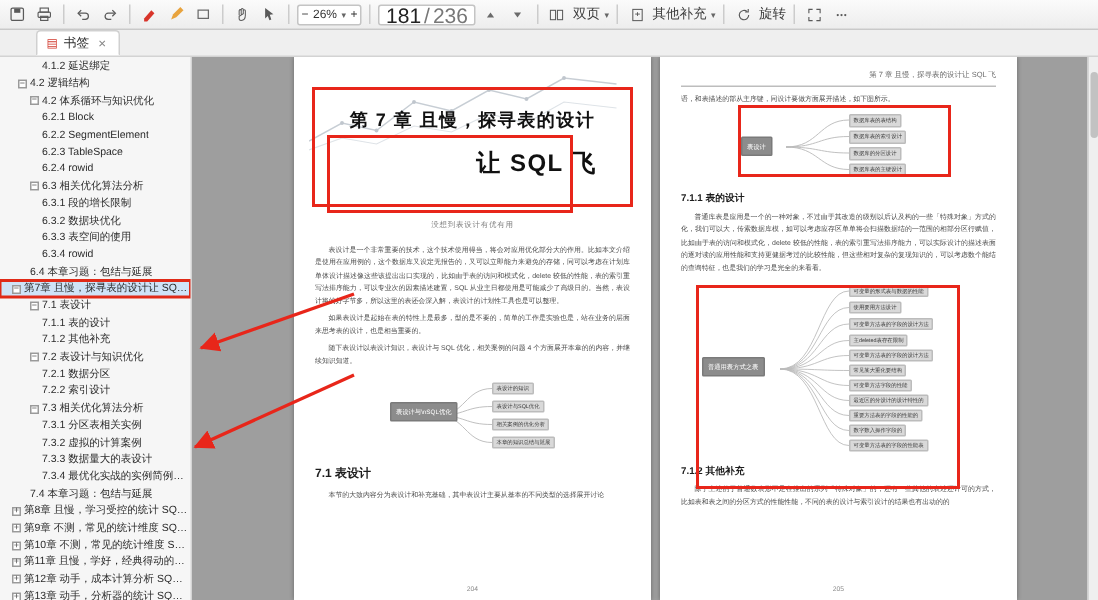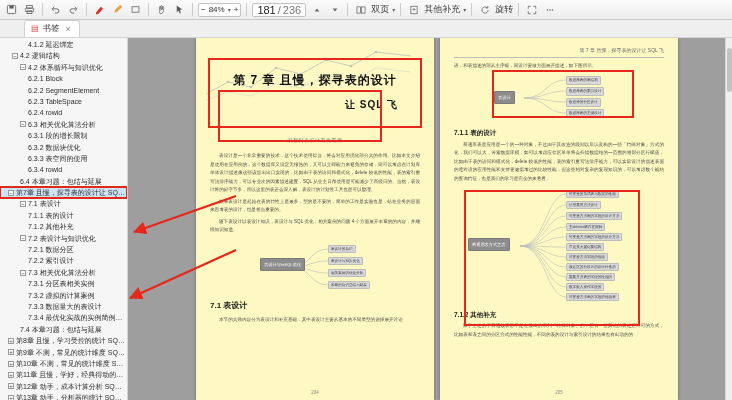--- a/index.html
+++ b/index.html
@@ -47,21 +47,21 @@
   .tb-zoom {
     display: flex; align-items: center;
     border: 1px solid #c4c4c4; background: #fff;
     height: 14px; border-radius: 2px; padding: 0 2px; gap: 3px;
   }
   .tb-zoom .val { font-size: 8px; color: #333; }
   .tb-page {
     display: flex; align-items: center;
     border: 1px solid #c4c4c4; background: #fff;
     height: 14px; border-radius: 2px; padding: 0 4px; gap: 2px;
-    font-size: 11px; color: #333;
+    font-size: 14px; color: #333;
   }
   .tb-page .cur { color: #222; }
   .tb-page .tot { color: #777; }
   .caret { font-size: 6px; color: #666; }
 
   
   .tabbar {
     height: 18px;
     background: #efefef;
     border-bottom: 1px solid #d3d3d3;
@@ -146,21 +146,21 @@
     flex: 1 1 auto;
     background: #9e9e9e;
     display: flex;
     justify-content: center;
     gap: 6px;
     padding: 0;
     position: relative;
     overflow: hidden;
   }
   .page {
-    background: #fef9c3;
+    background: #ffffff;
     width: 238px;
     flex: 0 0 238px;
     position: relative;
     overflow: hidden;
     box-shadow: 0 0 3px rgba(0,0,0,.35);
     padding: 8px 14px 26px 14px;
     font-size: 5px;
     color: #3a3a3a;
     line-height: 1.75;
   }
@@ -204,21 +204,21 @@
     outline-offset: 0;
   }
   .chap-title {
     font-size: 12px;
     font-weight: bold;
     color: #111;
     letter-spacing: 1px;
     text-align: center;
   }
   .chap-title2 {
-    font-size: 10px;
+    font-size: 16px;
     font-weight: bold;
     color: #111;
     letter-spacing: 1px;
     text-align: right;
     margin-top: 5px;
     padding-right: 14px;
   }
   .chap-sub {
     font-size: 5px;
     color: #7d7d7d;
@@ -330,21 +330,21 @@
     </div>
     <div class="tb-btn">
       <svg width="11" height="11" viewBox="0 0 16 16">
           <path d="M4 2l8 6-3.5.6L10 13l-1.8.8-1.6-4L4 12z" fill="#5a5a5a"></path>
         </svg>
     </div>
     <div class="tb-sep"></div>
 
     <div class="tb-zoom">
       <span class="val">−</span>
-      <span class="val">84%</span>
+      <span class="val">26%</span>
       <span class="caret">▾</span>
       <span class="val">+</span>
     </div>
 
     <div class="tb-sep"></div>
 
     <div class="tb-page">
       <span class="cur">181</span>
       <span class="tot">/</span>
       <span class="tot">236</span>

